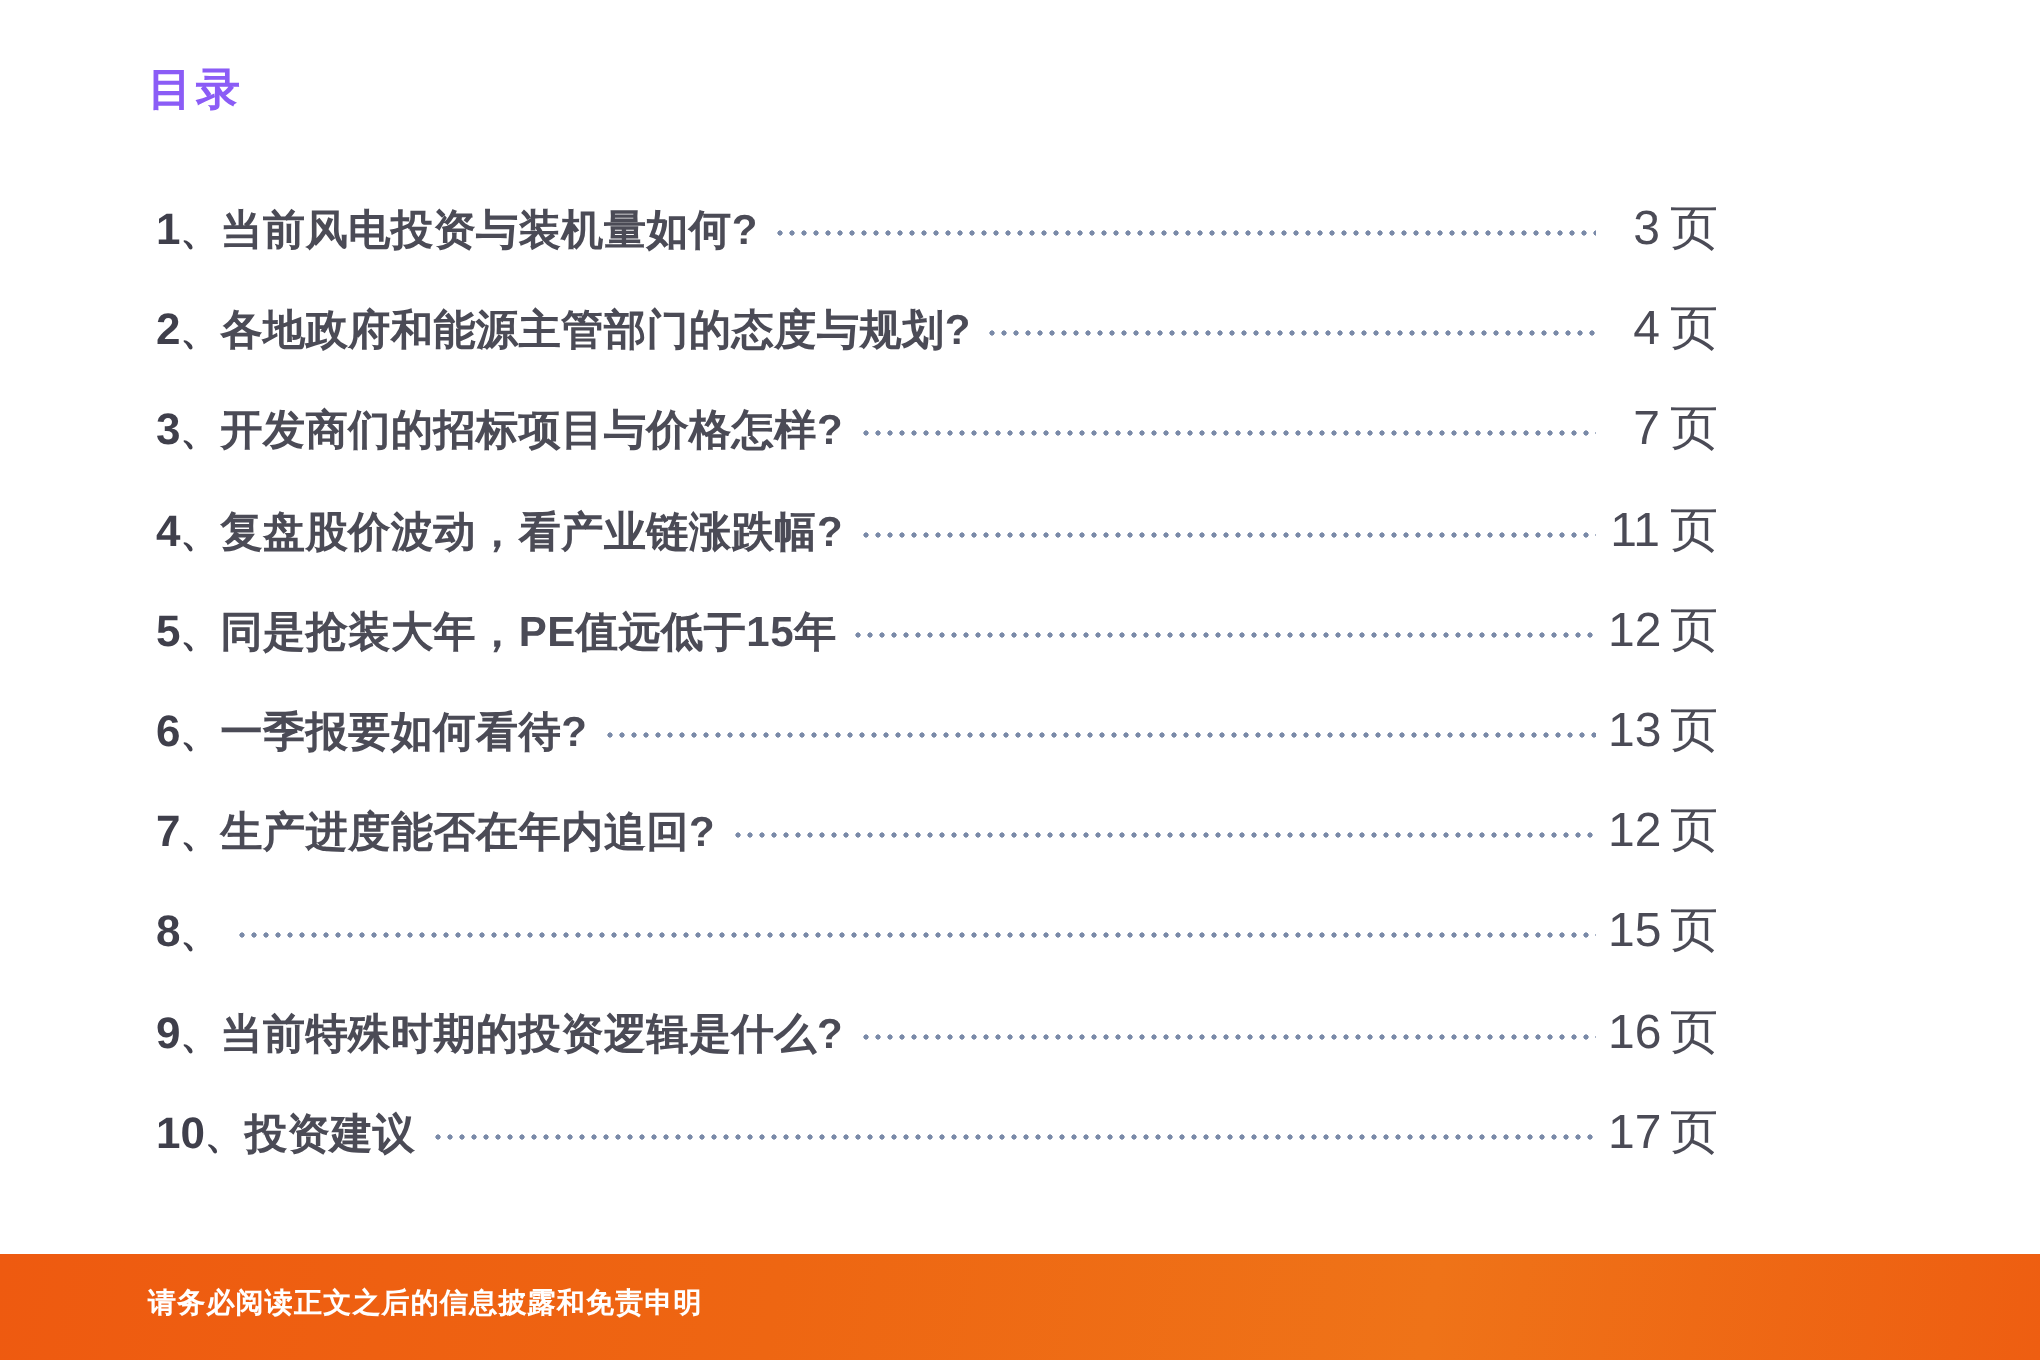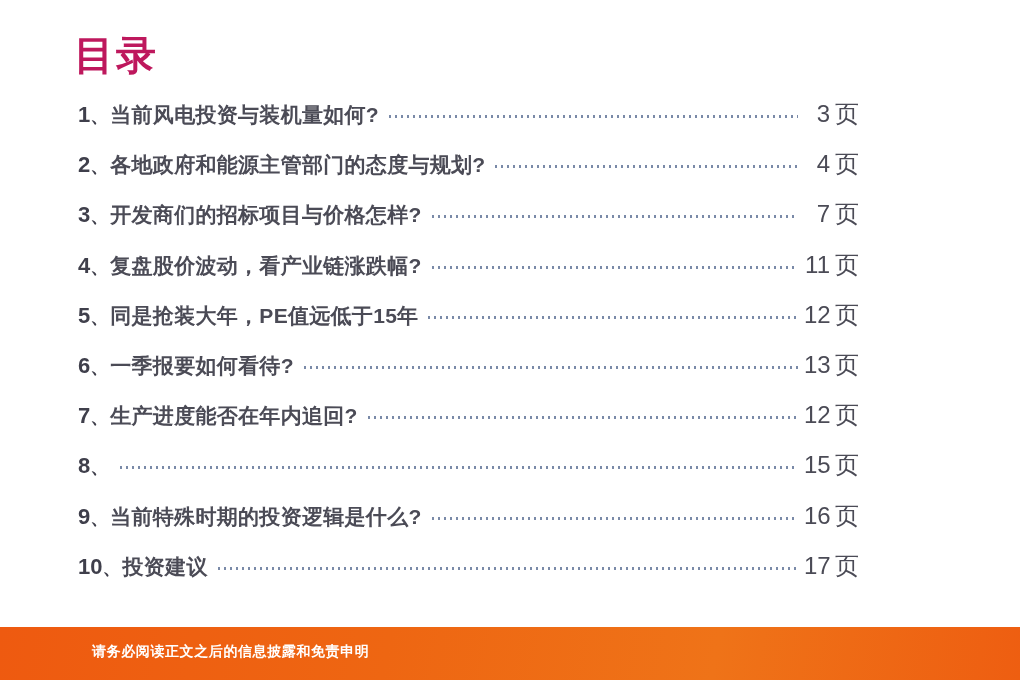--- a/index.html
+++ b/index.html
@@ -22,23 +22,23 @@
     width: 1020px;
     height: 680px;
     background: #ffffff;
   }
 
   
   #toc-title {
     position: absolute;
     left: 74px;
     top: 33px;
-    font-size: 40px;
-    font-weight: bold;
-    color: #be185d;
+    font-size: 22px;
+    font-weight: bold;
+    color: #8b5cf6;
     letter-spacing: 2px;
     line-height: 1.1;
     text-align: right;
   }
 
   
   #toc-list {
     position: absolute;
     left: 78px;
     top: 98px;
@@ -116,21 +116,21 @@
     position: absolute;
     left: 0;
     top: 627px;
     width: 1020px;
     height: 53px;
     background: linear-gradient(100deg, #EE5A10 0%, #EE6612 38%, #EF7318 70%, #EE5E11 100%);
     overflow: hidden;
   }
   #footer-text {
     position: absolute;
-    left: 92px;
+    left: 74px;
     top: 16px;
     color: #ffffff;
     font-size: 14px;
     font-weight: bold;
     letter-spacing: 0.6px;
   }
 </style>
 </head>
 <body>
 

